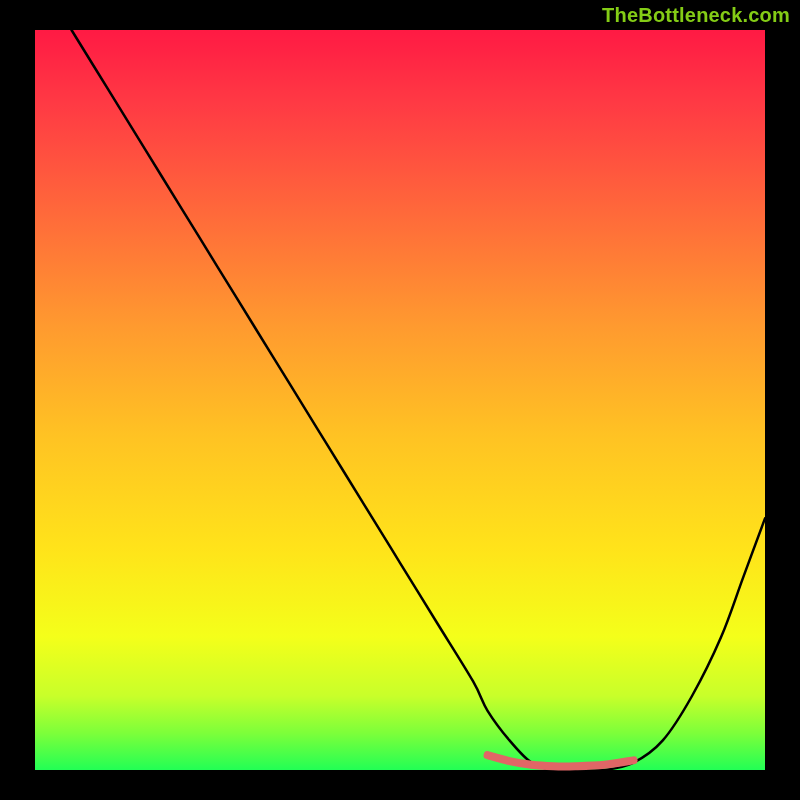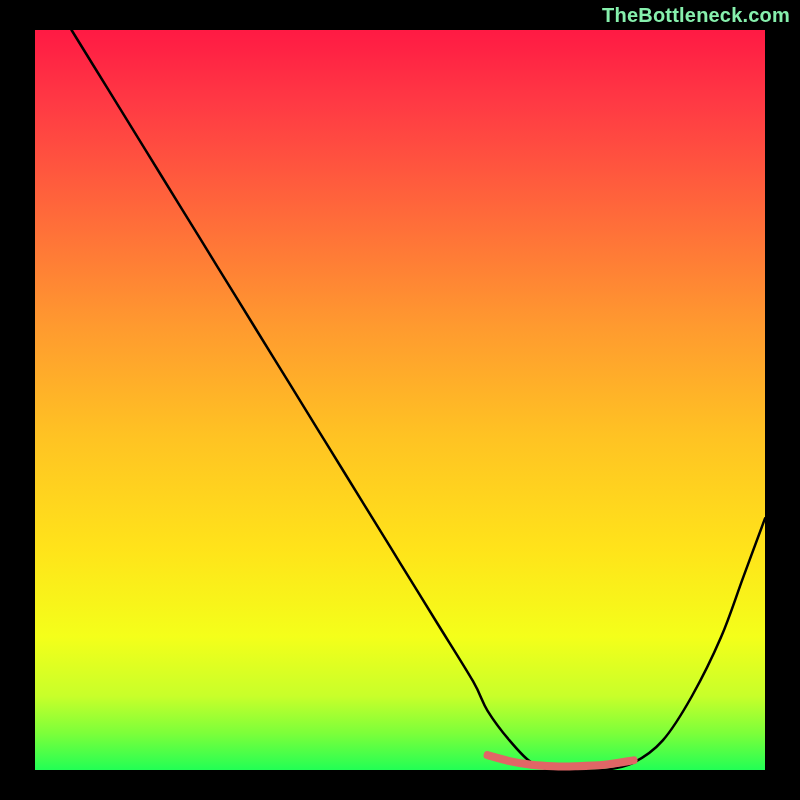--- a/index.html
+++ b/index.html
@@ -15,21 +15,21 @@
     position: relative;
     width: 800px;
     height: 800px;
   }
   .watermark {
     position: absolute;
     top: 4px;
     right: 10px;
     font-size: 20px;
     font-weight: 600;
-    color: #86efac;
+    color: #84cc16;
     letter-spacing: 0.2px;
     z-index: 3;
   }
   svg {
     display: block;
   }
 </style>
 </head>
 <body>
 

